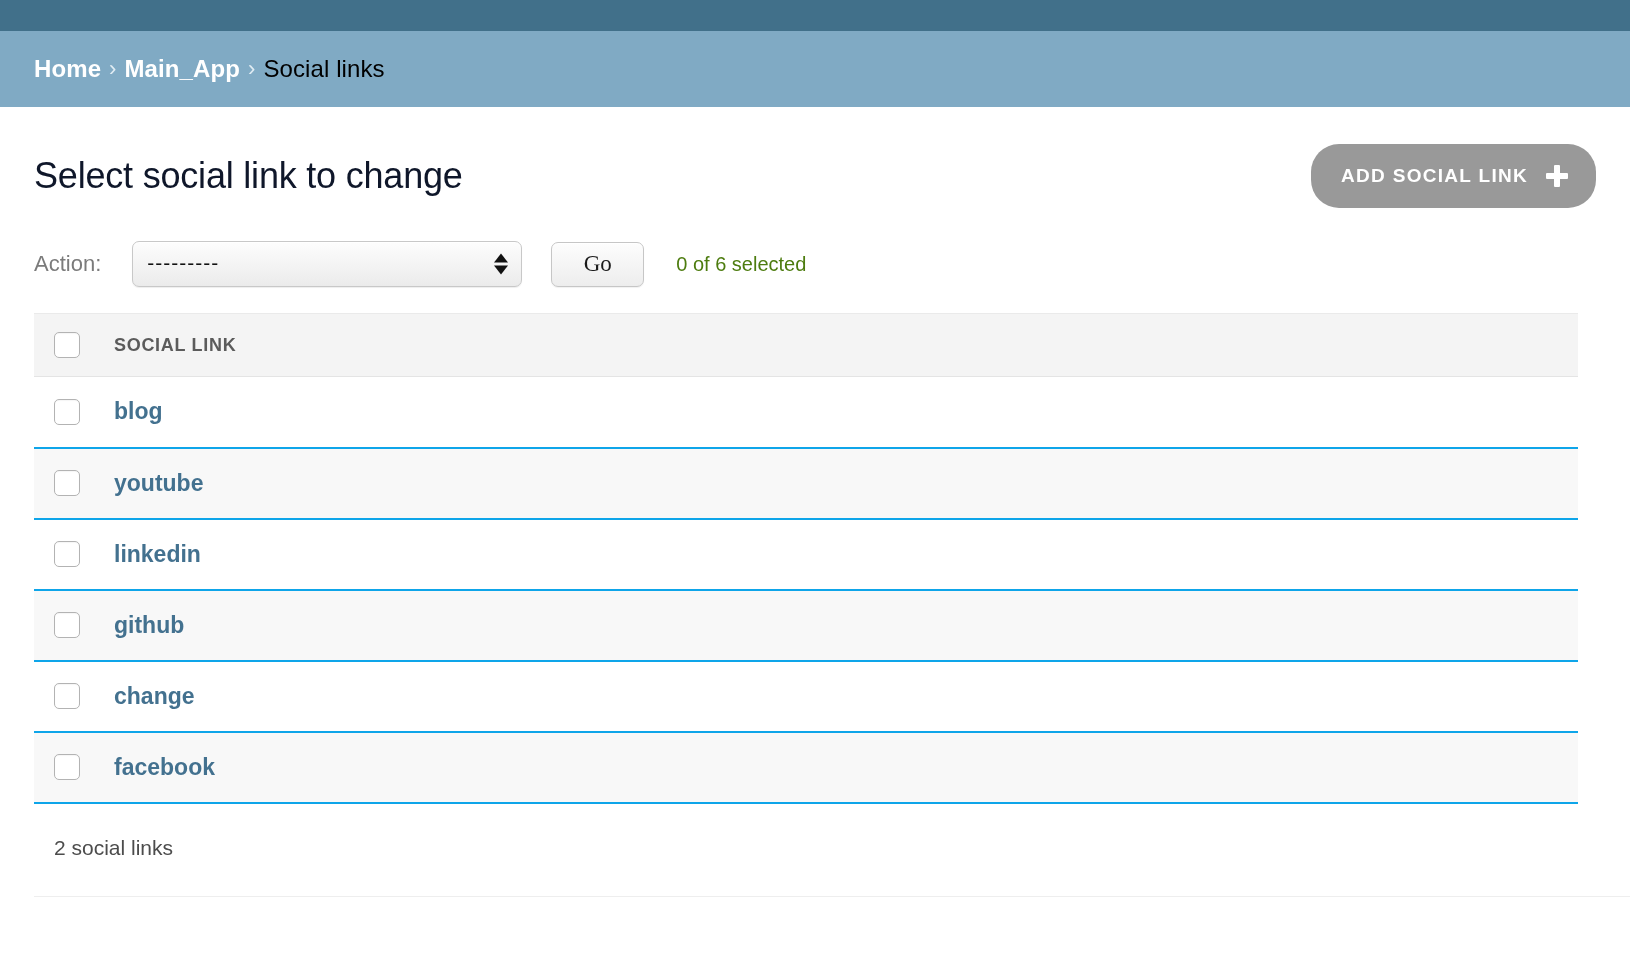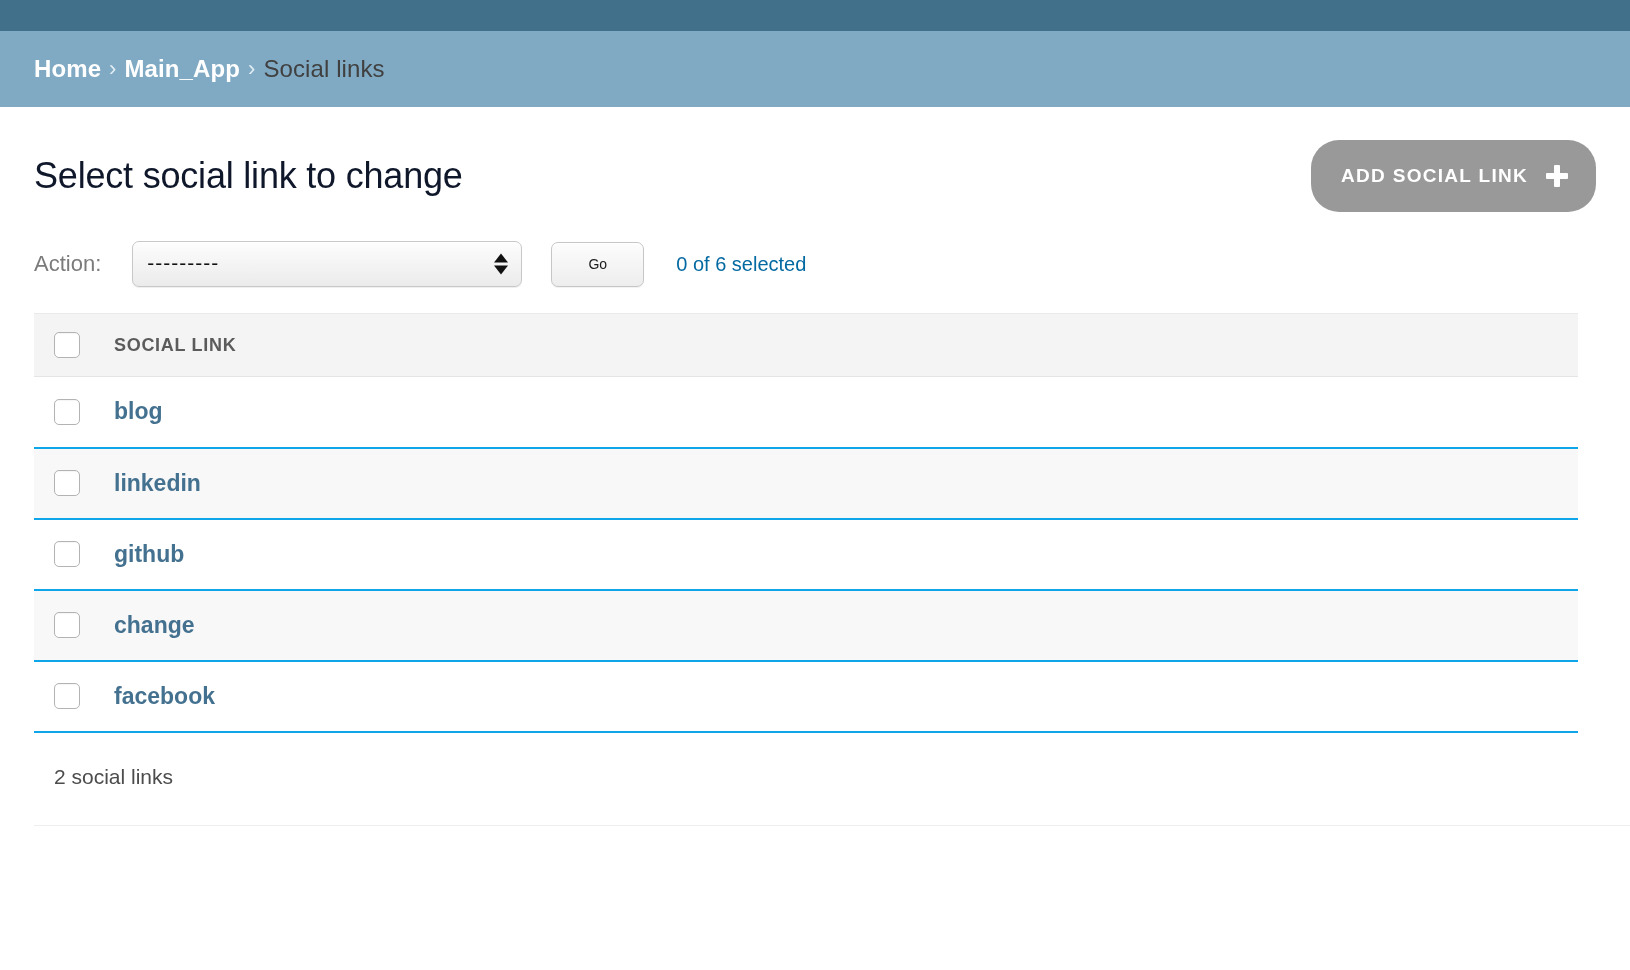--- a/index.html
+++ b/index.html
@@ -35,21 +35,21 @@
     text-decoration: none;
     font-weight: 700;
   }
   .breadcrumbs .sep {
     color: #e0ecf3;
     margin: 0 8px;
     font-weight: 400;
     font-size: 22px;
   }
   .breadcrumbs .current {
-    color: #404040;
+    color: #000000;
     font-weight: 400;
   }
 
   
   .content {
     padding: 0 34px;
     position: relative;
   }
 
   .title-row {
@@ -67,21 +67,21 @@
     margin: 0;
     letter-spacing: -0.2px;
     line-height: 1.1;
   }
 
   .addlink-btn {
     background: #999999;
     color: #ffffff;
     border: none;
     border-radius: 28px;
-    height: 72px;
+    height: 64px;
     padding: 0 28px 0 30px;
     font-size: 19px;
     font-weight: 700;
     letter-spacing: 1.3px;
     display: inline-flex;
     align-items: center;
     gap: 18px;
     cursor: pointer;
     font-family: "Liberation Sans", sans-serif;
   }
@@ -153,29 +153,29 @@
   .stepper .down { border-top: 9px solid #111; }
 
   .go-btn {
     margin-left: 21px;
     width: 93px;
     height: 45px;
     border: 1px solid #c6c6c6;
     border-radius: 7px;
     background: linear-gradient(#fdfdfd, #ededed);
     box-shadow: 0 1px 1px rgba(0,0,0,0.06), inset 0 1px 0 #ffffff;
-    font-size: 14px;
+    font-size: 23px;
     color: #1a1a1a;
     cursor: pointer;
-    font-family: Liberation Sans, sans-serif;
+    font-family: Liberation Serif, serif;
   }
   .selected-count {
     margin-left: 24px;
     font-size: 20px;
-    color: #0369a1;
+    color: #4d7c0f;
   }
 
   
   .results {
     width: 1544px;
     border-collapse: collapse;
     margin-top: 18px;
     table-layout: fixed;
   }
   .results thead th {
@@ -296,20 +296,28 @@
         </td>
         <td class="link-cell">
           <a href="#">blog</a>
         </td>
       </tr>
       <tr>
         <td class="cell-check">
           <input type="checkbox" class="cb" style="">
         </td>
         <td class="link-cell">
+          <a href="#">youtube</a>
+        </td>
+      </tr>
+      <tr>
+        <td class="cell-check">
+          <input type="checkbox" class="cb" style="">
+        </td>
+        <td class="link-cell">
           <a href="#">linkedin</a>
         </td>
       </tr>
       <tr>
         <td class="cell-check">
           <input type="checkbox" class="cb" style="">
         </td>
         <td class="link-cell">
           <a href="#">github</a>
         </td>

